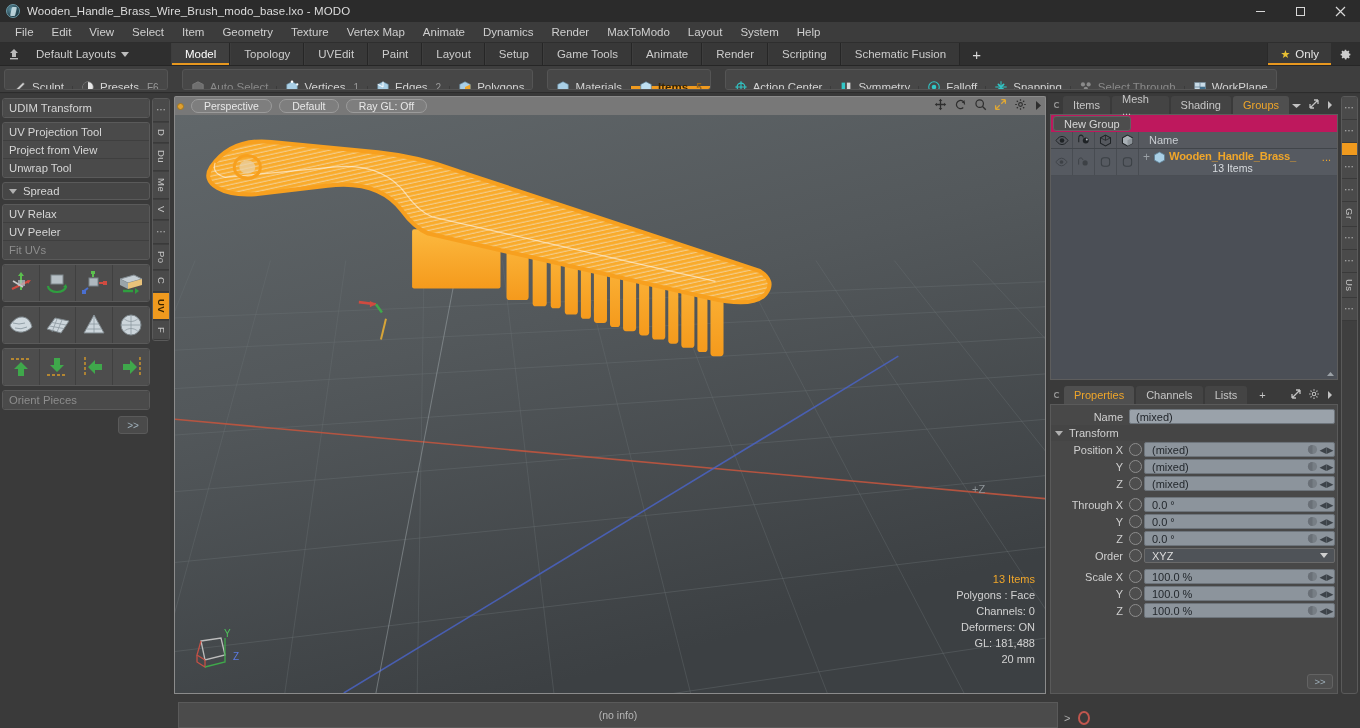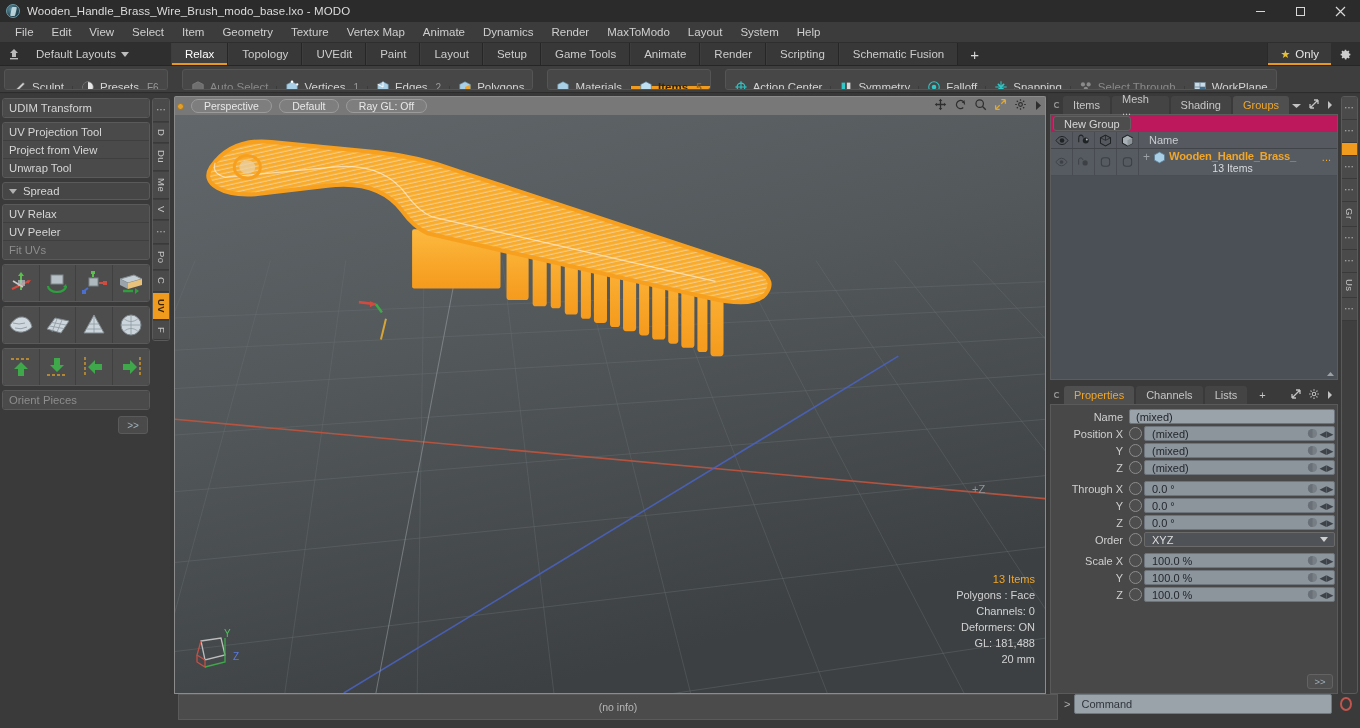--- a/index.html
+++ b/index.html
@@ -239,21 +239,21 @@
   .vtabs-r {
     width: 17px; margin-left: 3px; display: flex; flex-direction: column; gap: 1px;
     align-self: stretch;
   }
   .vtabs-r-inner {
     border: 1px solid #5a5a5a; border-radius: 3px; overflow: hidden; background: #3f3f3f;
     display:flex; flex-direction: column;
   }
 
   
-  .bottombar { position: absolute; left:0; right:0; bottom: 0; height: 34px; background: #3a3a3a; display: flex; align-items: flex-start; }
+  .bottombar { position: absolute; left:0; right:0; bottom: 0; height: 34px; background: #3a3a3a; display: flex; align-items: flex-end; }
   .bb-left { width: 176px; height: 100%; }
   .bb-info {
     flex: 1; height: 26px; margin: 0 2px; background: #4b4b4b; border: 1px solid #5a5a5a;
     display: flex; align-items: center; justify-content: center; font-size: 10.5px; color: #b6b6b6;
   }
   .bb-cmd { width: 300px; display: flex; align-items: center; gap: 4px; padding-right: 4px; }
   .bb-chevron { color: #aeaeae; font-size: 11px; padding-left: 4px; }
   .bb-input {
     flex: 1; height: 20px; background: #9aa2aa; border: 1px solid #707880; border-radius: 2px;
     font-size: 11px; color: #30363c; display: flex; align-items: center; padding-left: 6px;
@@ -313,21 +313,21 @@
             <path d="M7 2 L11 6 H9 V10 H5 V6 H3 Z" fill="#b9b9b9"></path>
             <rect x="3" y="11" width="8" height="1.4" fill="#b9b9b9"></rect>
           </svg>
       </div>
       <div class="lb-default">
         <span>Default Layouts</span>
         <span class="caret-down"></span>
       </div>
     </div>
     <div class="lb-tabs">
-      <div class="lb-tab active">Relax</div>
+      <div class="lb-tab active">Model</div>
       <div class="lb-tab">Topology</div>
       <div class="lb-tab">UVEdit</div>
       <div class="lb-tab">Paint</div>
       <div class="lb-tab">Layout</div>
       <div class="lb-tab">Setup</div>
       <div class="lb-tab">Game Tools</div>
       <div class="lb-tab">Animate</div>
       <div class="lb-tab">Render</div>
       <div class="lb-tab">Scripting</div>
       <div class="lb-tab">Schematic Fusion</div>
@@ -892,20 +892,24 @@
             </span>
           </div>
         </div>
 
         <div class="props" style="flex:1;">
           <div class="prop-row" style="margin-top:3px;">
             <div class="prop-label">Name</div>
             <div class="prop-field name">(mixed)</div>
           </div>
 
+          <div class="prop-sectionhdr">
+            <span class="tri-down"></span>
+            <span>Transform</span>
+          </div>
 
           <div class="prop-row">
             <div class="prop-label">Position X</div>
             <div class="prop-ring"></div>
             <div class="prop-inner">
               <span class="prop-val">(mixed)</span>
               <span class="prop-mini">
                   <svg width="11" height="11" viewBox="0 0 12 12">
                     <circle cx="6" cy="6" r="5" fill="#5e646a"></circle>
                     <path d="M6 1a5 5 0 000 10z" fill="#3f4449"></path>
@@ -1064,19 +1068,18 @@
         </div>
       </div>
     </div>
   </div>
 
   <div class="bottombar">
     <div class="bb-left"></div>
     <div class="bb-info">(no info)</div>
     <div class="bb-cmd">
       <span class="bb-chevron">&gt;</span>
-      <div class="bb-input">Command</div>
       <div class="bb-stop">
           <i></i>
         </div>
     </div>
   </div>
 </div>
 
 </body></html>

